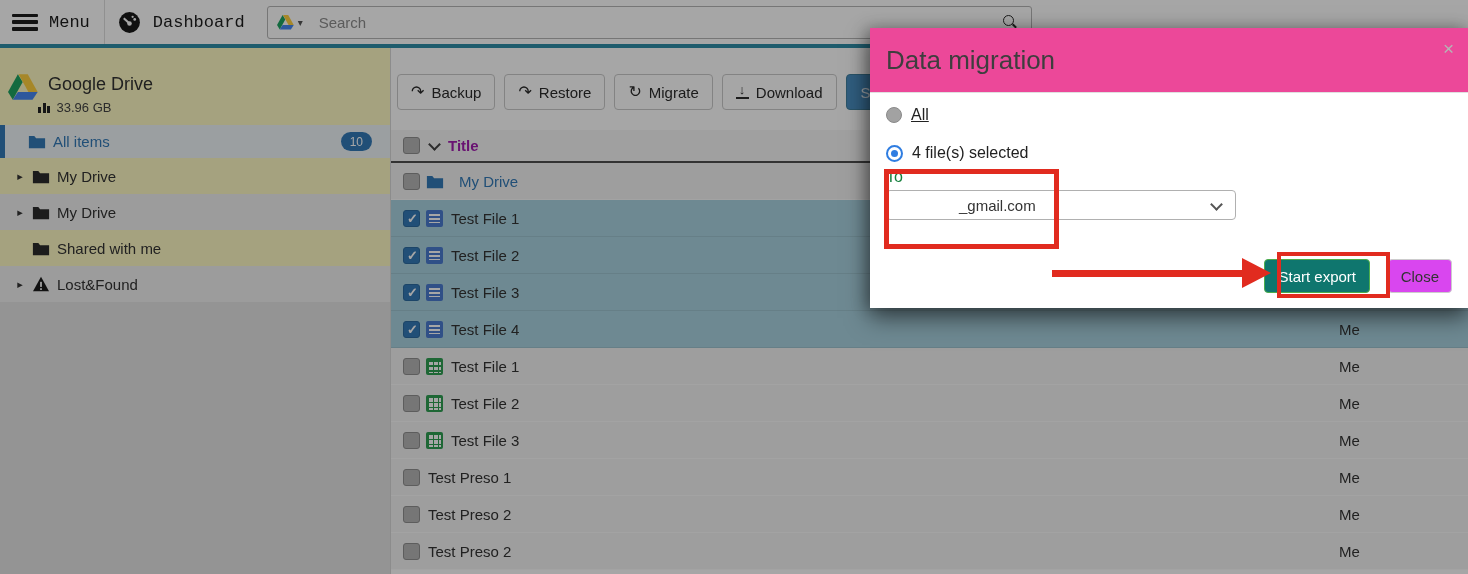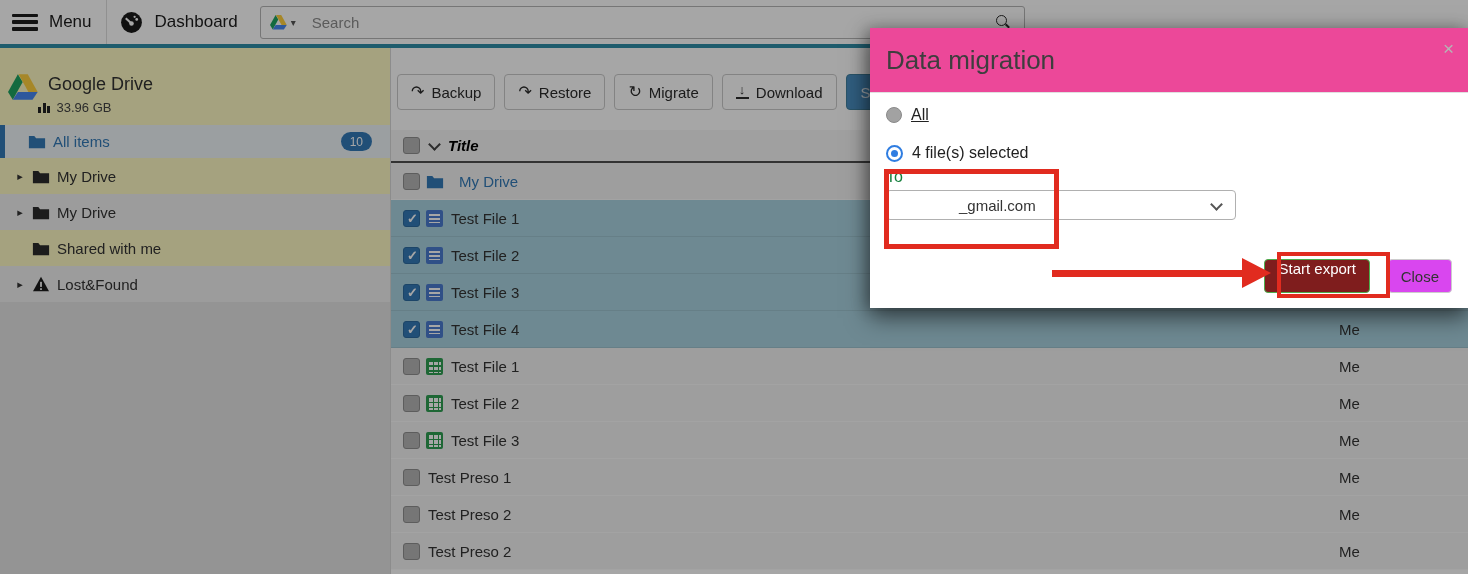--- a/index.html
+++ b/index.html
@@ -5,21 +5,21 @@
   html,body{margin:0;padding:0;}
   .screen{position:relative;width:1468px;height:574px;overflow:hidden;
     font-family:"Liberation Sans",sans-serif;background:#fff;color:#333;}
 
   
   .topbar{position:absolute;top:0;left:0;right:0;height:44px;background:#fff;
     display:flex;align-items:center;}
   .hamburger{width:26px;height:17px;display:flex;flex-direction:column;justify-content:space-between;
     margin-left:12px;cursor:pointer;}
   .hamburger span{display:block;height:3.5px;background:#1c1c1c;border-radius:1px;}
-  .tb-label{font-size:17px;color:#1c1c1c;margin-left:11px;}
+  .tb-label{font-size:17px;color:#1c1c1c;margin-left:11px;font-family:Liberation Mono, monospace;}
   .tb-divider{width:1px;height:44px;background:#ddd;margin-left:14px;}
   .gauge{margin-left:12px;display:block;}
   .searchbox{margin-left:22px;width:765px;height:33px;border:1px solid #b5b5b5;border-radius:3px;
     display:flex;align-items:center;background:#fff;box-sizing:border-box;}
   .searchbox .mini-drive{margin-left:9px;}
   .sb-caret{font-size:10px;color:#555;margin-left:4px;cursor:pointer;}
   .searchbox input{border:none;outline:none;flex:1;font-size:15px;color:#333;margin-left:14px;
     font-family:"Liberation Sans",sans-serif;background:transparent;}
   .searchbox input::placeholder{color:#8d8d8d;}
   .magnifier{position:relative;width:16px;height:16px;margin-right:14px;cursor:pointer;}
@@ -60,21 +60,21 @@
   .icon-dl{position:relative;width:13px;height:14px;}
   .icon-dl::before{content:"↓";position:absolute;left:3px;top:-3px;font-size:13px;font-weight:bold;}
   .icon-dl::after{content:"";position:absolute;left:0;right:0;bottom:0;height:2px;background:#2b2b2b;}
   .tbtn-selected{background:#4a8fc2;border:1px solid #41809e;color:#eaf3fa;font-size:15px;
     border-radius:4px;display:inline-flex;align-items:center;padding:0 14px;cursor:pointer;height:36px;box-sizing:border-box;}
 
   .thead{margin-top:20px;height:33px;background:#f6f6f6;border-bottom:2px solid #4f4f4f;
     display:flex;align-items:center;padding-left:12px;box-sizing:border-box;}
   .chev{display:inline-block;width:7px;height:7px;border-right:2px solid #444;border-bottom:2px solid #444;
     transform:rotate(45deg);margin:0 9px 3px 10px;}
-  .th-title{font-size:15px;font-weight:bold;color:#000000;font-style:italic;}
+  .th-title{font-size:15px;font-weight:bold;color:#a21caf;}
 
   .trow{height:37px;display:flex;align-items:center;padding-left:12px;background:#f3f3f3;
     border-bottom:1px solid #fbfbfb;position:relative;box-sizing:border-box;cursor:pointer;}
   .trow.sel{background:#a9d3e0;border-bottom:1px solid rgba(0,0,0,0.07);}
   .trow .name{font-size:15px;color:#333;margin-left:8px;}
   .trow .name.link{color:#337ab7;}
   .trow .owner{position:absolute;left:948px;font-size:15px;color:#333;}
   .cb{width:17px;height:17px;border-radius:3px;background:#b5b5b5;border:1px solid #8f8f8f;
     box-sizing:border-box;cursor:pointer;flex:0 0 auto;}
   .cb.checked{background:#337ab7;border-color:#2c6aa0;position:relative;}
@@ -101,22 +101,22 @@
   .r-all{top:78px;text-decoration:underline;} .r-sel{top:116px;}
   .radio-gray{width:16px;height:16px;border-radius:50%;background:#a2a2a2;border:1px solid #8a8a8a;box-sizing:border-box;cursor:pointer;}
   .radio-blue{width:17px;height:17px;border-radius:50%;border:2px solid #2f7de1;box-sizing:border-box;
     position:relative;cursor:pointer;background:#fff;}
   .radio-blue::after{content:"";position:absolute;left:3px;top:3px;width:7px;height:7px;border-radius:50%;background:#2f7de1;}
   .to-label{position:absolute;left:16px;top:140px;font-size:16px;color:#15803d;}
   .m-select{position:absolute;left:16px;top:162px;width:350px;height:30px;border:1px solid #b0b0b0;
     border-radius:4px;background:#fff;display:flex;align-items:center;cursor:pointer;box-sizing:border-box;}
   .m-select .val{margin-left:72px;font-size:15px;color:#333;}
   .m-select .chev{position:absolute;right:14px;margin:0 0 2px 0;border-color:#555;}
-  .btn-green{position:absolute;right:98px;bottom:15px;height:34px;padding:0 13px;background:#7f1d1d;
-    border:1px solid #4cae4c;border-radius:4px;color:#fff;font-size:15px;display:flex;align-items:flex-start;cursor:pointer;}
+  .btn-green{position:absolute;right:98px;bottom:15px;height:34px;padding:0 13px;background:#0f766e;
+    border:1px solid #4cae4c;border-radius:4px;color:#fff;font-size:15px;display:flex;align-items:center;cursor:pointer;}
   .btn-close{position:absolute;right:16px;bottom:15px;height:34px;padding:0 12px;background:#d946ef;
     border:1px solid #ccc;border-radius:4px;color:#333;font-size:15px;display:flex;align-items:center;cursor:pointer;}
 
   
   .ann{position:absolute;z-index:120;pointer-events:none;}
   .ann-rect1{left:884px;top:169px;width:175px;height:80px;border:5px solid #e12b1f;box-sizing:border-box;}
   .ann-rect2{left:1277px;top:252px;width:113px;height:46px;border:4px solid #e12b1f;box-sizing:border-box;}
   .ann-line{left:1052px;top:270px;width:192px;height:7px;background:#e12b1f;}
   .ann-head{left:1242px;top:258px;width:0;height:0;border-left:29px solid #e12b1f;
     border-top:15px solid transparent;border-bottom:15px solid transparent;}

